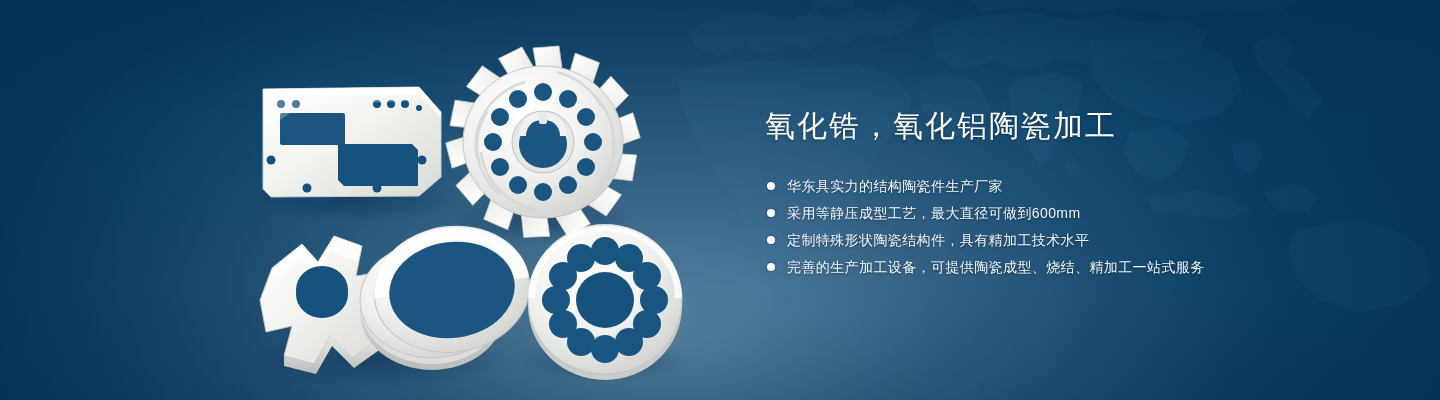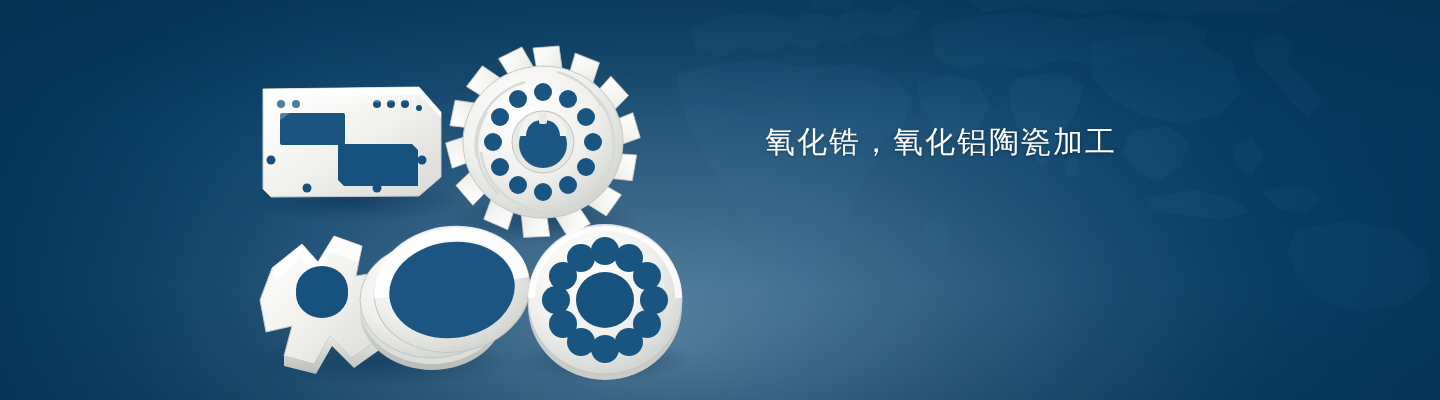--- a/index.html
+++ b/index.html
@@ -30,21 +30,21 @@
     opacity:.30;
     pointer-events:none;
   }
   .bg-map svg{display:block;width:100%;height:100%;}
 
   
   .parts{position:absolute;left:0;top:0;width:740px;height:400px;}
   .parts svg{display:block;width:100%;height:100%;}
 
   
-  .copy{position:absolute;left:765px;top:124px;width:620px;}
+  .copy{position:absolute;left:765px;top:108px;width:620px;}
   .headline{
     margin:0;
     font-size:30px;
     line-height:1.18;
     letter-spacing:2px;
     font-weight:400;
     color:#ffffff;
     text-shadow:0 1px 3px rgba(0,0,0,.35);
     white-space:nowrap;
   }
@@ -300,15 +300,33 @@
         <ellipse cx="0" cy="0" rx="29" ry="28" fill="#17517d"></ellipse>
 
         <path d="M-77,-2 a77,74 0 0 1 154,0 l-7,0 a70,67 0 0 0 -140,0 Z" fill="#ffffff" opacity=".8"></path>
       </g>
     </svg>
   </div>
 
   <div class="copy">
     <h1 class="headline">氧化锆，氧化铝陶瓷加工</h1>
 
+    <ul class="bullets">
+      <li>
+        <span class="dot"></span>
+        <span class="btxt">华东具实力的结构陶瓷件生产厂家</span>
+      </li>
+      <li>
+        <span class="dot"></span>
+        <span class="btxt">采用等静压成型工艺，最大直径可做到600mm</span>
+      </li>
+      <li>
+        <span class="dot"></span>
+        <span class="btxt">定制特殊形状陶瓷结构件，具有精加工技术水平</span>
+      </li>
+      <li>
+        <span class="dot"></span>
+        <span class="btxt">完善的生产加工设备，可提供陶瓷成型、烧结、精加工一站式服务</span>
+      </li>
+    </ul>
   </div>
 
 </div>
 
 </body></html>

